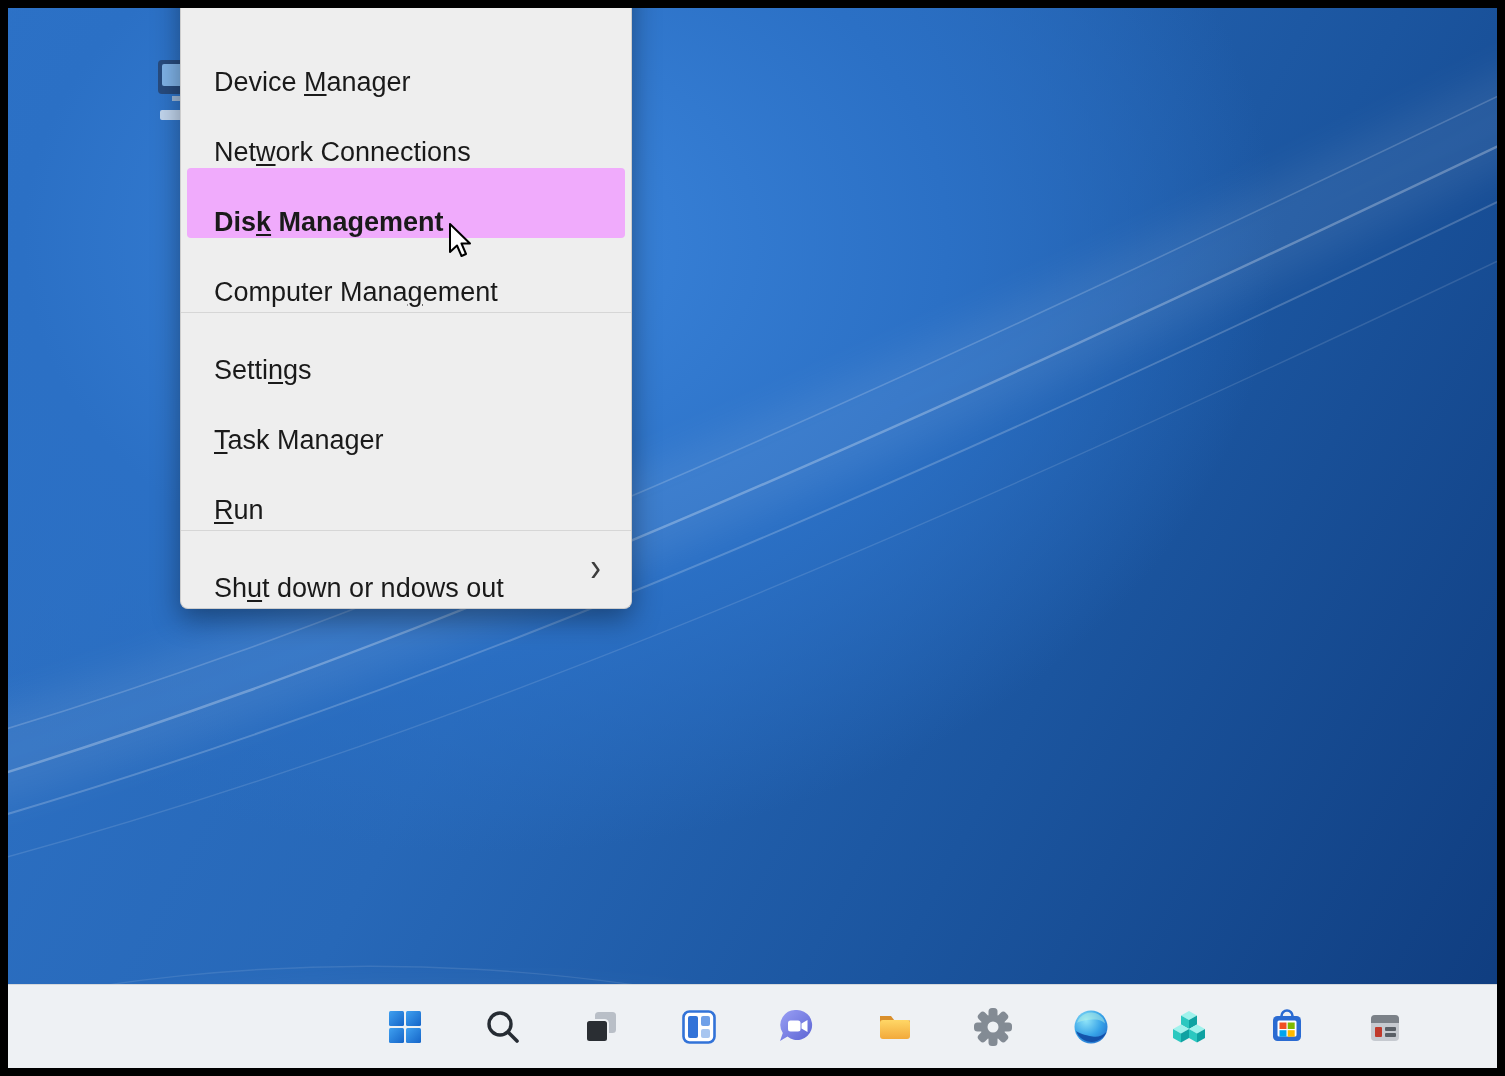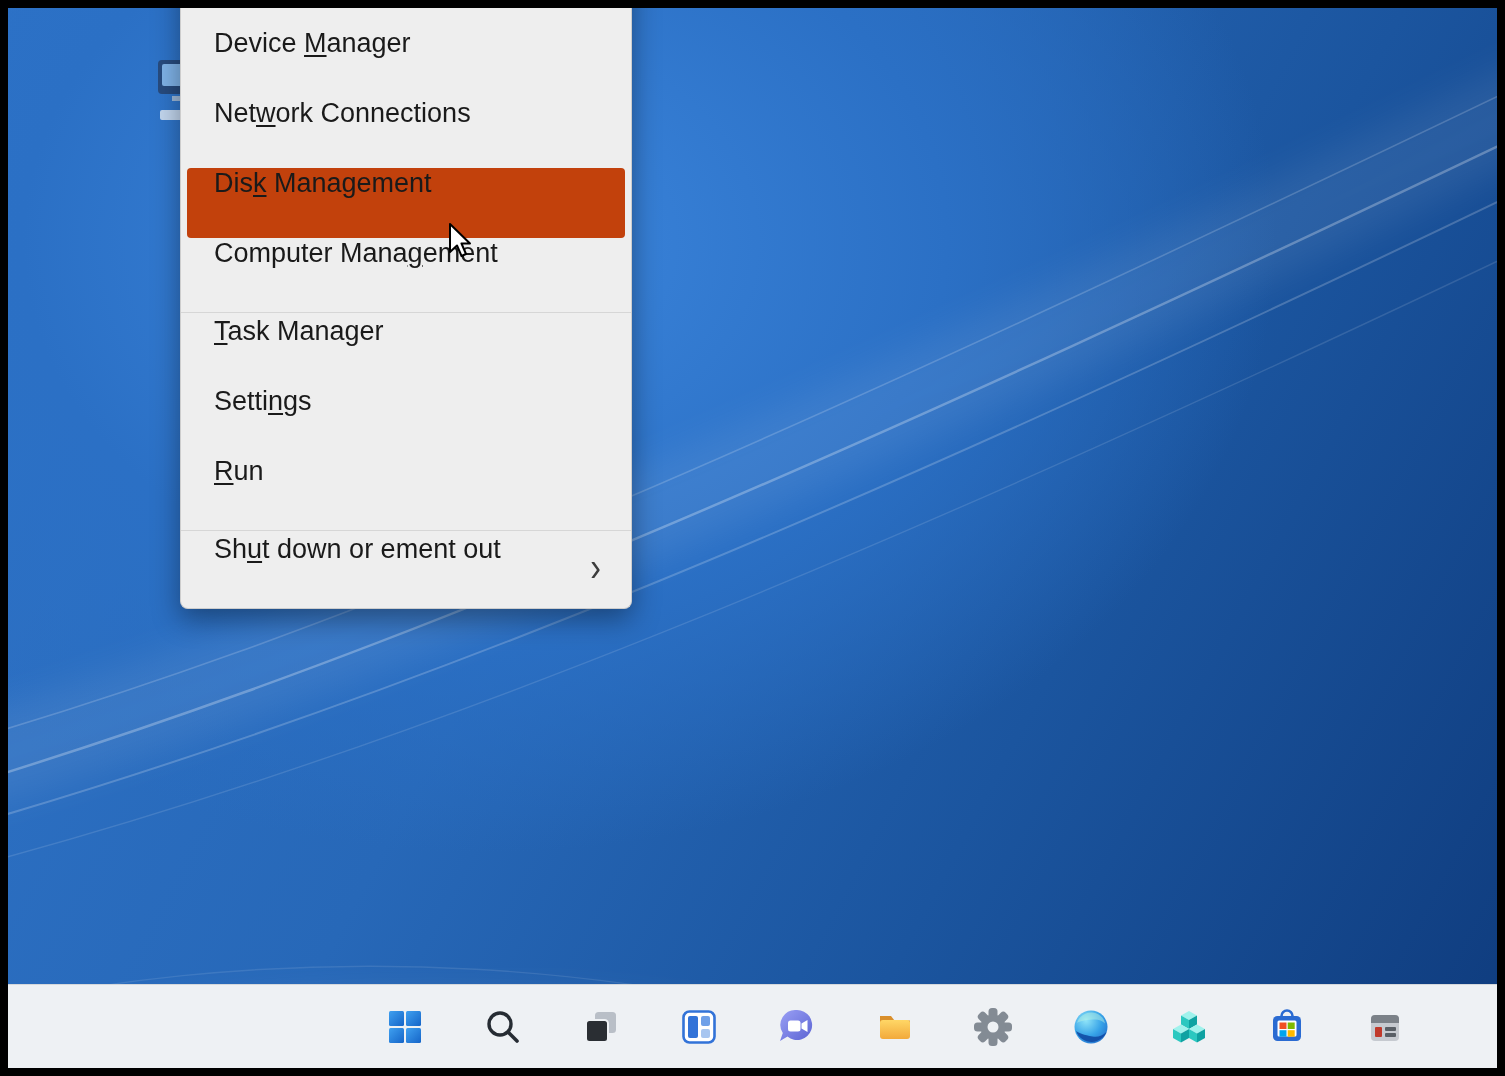--- a/index.html
+++ b/index.html
@@ -15,25 +15,25 @@
   .streaks { position:absolute; inset:0; width:100%; height:100%; pointer-events:none; }
 
   
   .winx-menu {
     position:absolute; left:172px; top:-50px; width:452px; z-index:10;
     background:#eeeeee; border:1px solid #cdcdcd; border-top:none;
     border-radius:0 0 8px 8px; padding-bottom:4px;
     box-shadow:0 10px 28px rgba(0,0,0,.38);
   }
   .menu-item {
-    height:70px; display:flex; align-items:flex-start; position:relative;
+    height:70px; display:flex; align-items:flex-end; position:relative;
     margin:0 6px; padding:0 24px 0 27px; border-radius:4px;
     font-size:27px; color:#1a1a1a; cursor:default; white-space:pre;
   }
-  .menu-item.highlighted { background:#c2410c; }
+  .menu-item.highlighted { background:#f0abfc;font-weight:bold; }
   .key { text-decoration:underline; text-underline-offset:3px; text-decoration-thickness:1.5px; }
   .menu-separator { height:8px; display:flex; align-items:center; margin:0; }
   .menu-separator .line { width:100%; height:1px; background:#d6d6d6; }
   .chevron {
     position:absolute; right:24px; top:50%; transform:translateY(-54%) scaleY(1.25);
     font-size:32px; color:#3c3c3c; font-weight:400;
   }
 
   
   .desktop-icon { position:absolute; left:146px; top:46px; width:48px; height:90px; z-index:1; }
@@ -109,39 +109,39 @@
         <span><span>Computer Mana</span><span class="key">g</span><span>ement</span></span>
       </div>
 
 
 
       <div class="menu-separator">
           <div class="line"></div>
         </div>
 
       <div class="menu-item">
+        <span><span>Setti</span><span class="key">n</span><span>gs</span></span>
+      </div>
+
+      <div class="menu-item">
         <span><span></span><span class="key">T</span><span>ask Manager</span></span>
-      </div>
-
-      <div class="menu-item">
-        <span><span>Setti</span><span class="key">n</span><span>gs</span></span>
       </div>
 
 
 
       <div class="menu-item">
         <span><span></span><span class="key">R</span><span>un</span></span>
       </div>
 
       <div class="menu-separator">
           <div class="line"></div>
         </div>
 
       <div class="menu-item">
-        <span><span>Sh</span><span class="key">u</span><span>t down or ement out</span></span>
+        <span><span>Sh</span><span class="key">u</span><span>t down or ndows out</span></span>
         <span class="chevron">›</span>
       </div>
 
 
     </nav>
 
     <svg class="cursor" width="26" height="38" viewBox="0 0 26 38">
       <path d="M2 2 L2 30 L9 23.5 L13.5 34 L18 32 L13.5 21.5 L22 21.5 Z" fill="#ffffff" stroke="#000000" stroke-width="2" stroke-linejoin="round"></path>
     </svg>
 

